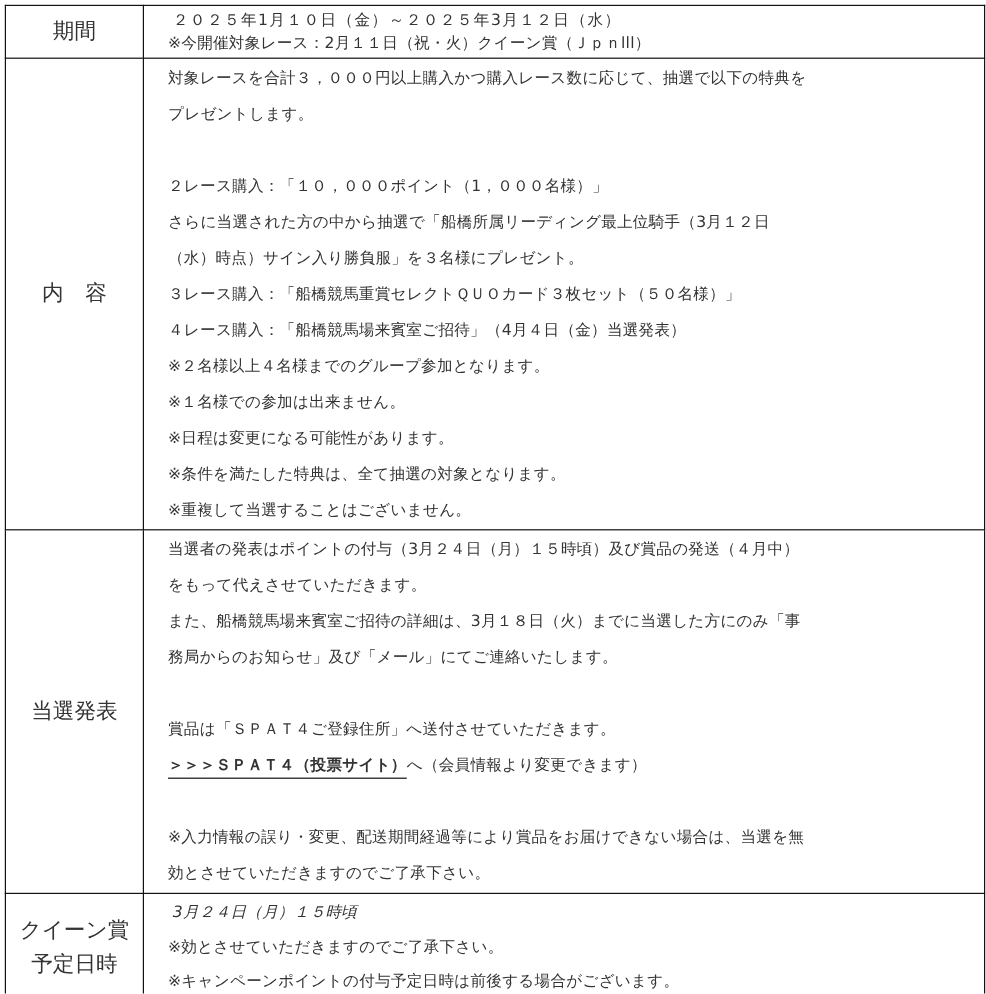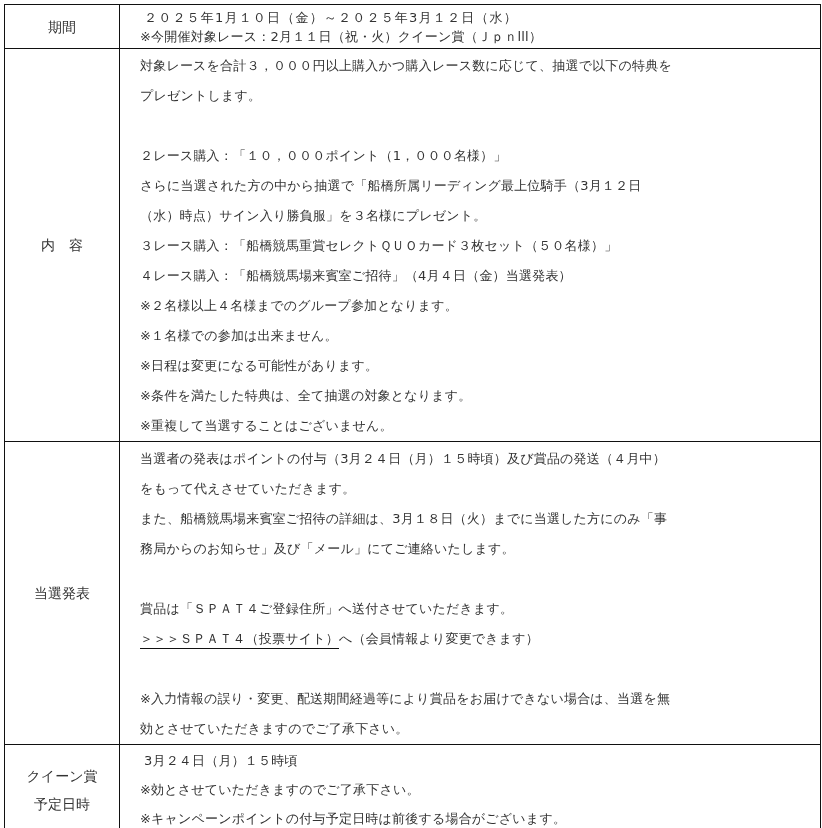--- a/index.html
+++ b/index.html
@@ -1,31 +1,31 @@
 <!DOCTYPE html>
 <html><head>
 <meta charset="utf-8">
 <style>
   html, body { margin: 0; padding: 0; background: #ffffff; }
   body { width: 822px; height: 828px; overflow: hidden; position: relative;
          font-family: "DejaVu Sans", sans-serif; color: #333333; }
   table.info { position: absolute; left: 4px; top: 4px; width: 817px;
                border-collapse: collapse; table-layout: fixed; }
   table.info td { border: 1.5px solid #111111; vertical-align: middle; padding: 0; }
-  td.label { width: 114px; text-align: center; font-size: 14px; line-height: 28px; color: #333; }
+  td.label { width: 114px; text-align: center; font-size: 18px; line-height: 28px; color: #333; }
   td.body { padding-left: 20px !important; padding-right: 4px !important; font-size: 13px; color: #333; }
   .line { white-space: nowrap; line-height: 30px; letter-spacing: 0.2px; }
   .blank { height: 30px; }
   .row-period td.body .line { line-height: 19px; }
   .row-period td { height: 43px; }
   .row-content td { height: 388px; }
   .row-announce td { height: 297px; }
   .row-points td { height: 89px; }
   .row-content .lines, .row-announce .lines { padding-top: 2px; }
-  a.link { color: #333; text-decoration: none; border-bottom: 1.5px solid #111; padding-bottom: 2px; }
+  a.link { color: #333; text-decoration: none; border-bottom: 1.5px solid #111; padding-bottom: 2px; font-weight: bold; }
   .row-points .line { line-height: 29px; }
 </style>
 </head>
 <body>
 
 <table class="info">
   <tbody>
       <tr class="row-period">
     <td class="label">期間</td>
     <td class="body">
@@ -71,19 +71,19 @@
         <div class="line">効とさせていただきますのでご了承下さい。</div>
       </div>
     </td>
   </tr>
   <tr class="row-points">
     <td class="label">
       <div>クイーン賞</div>
       <div>予定日時</div>
     </td>
     <td class="body">
-      <div class="line" style="padding-left:4px;">3月２４日（月）１５時頃</div>
+      <div class="line" style="padding-left:4px;font-style:italic;">3月２４日（月）１５時頃</div>
       <div class="line">※効とさせていただきますのでご了承下さい。</div>
       <div class="line">※キャンペーンポイントの付与予定日時は前後する場合がございます。</div>
     </td>
   </tr>
 </tbody>
   </table>
 
 </body></html>

